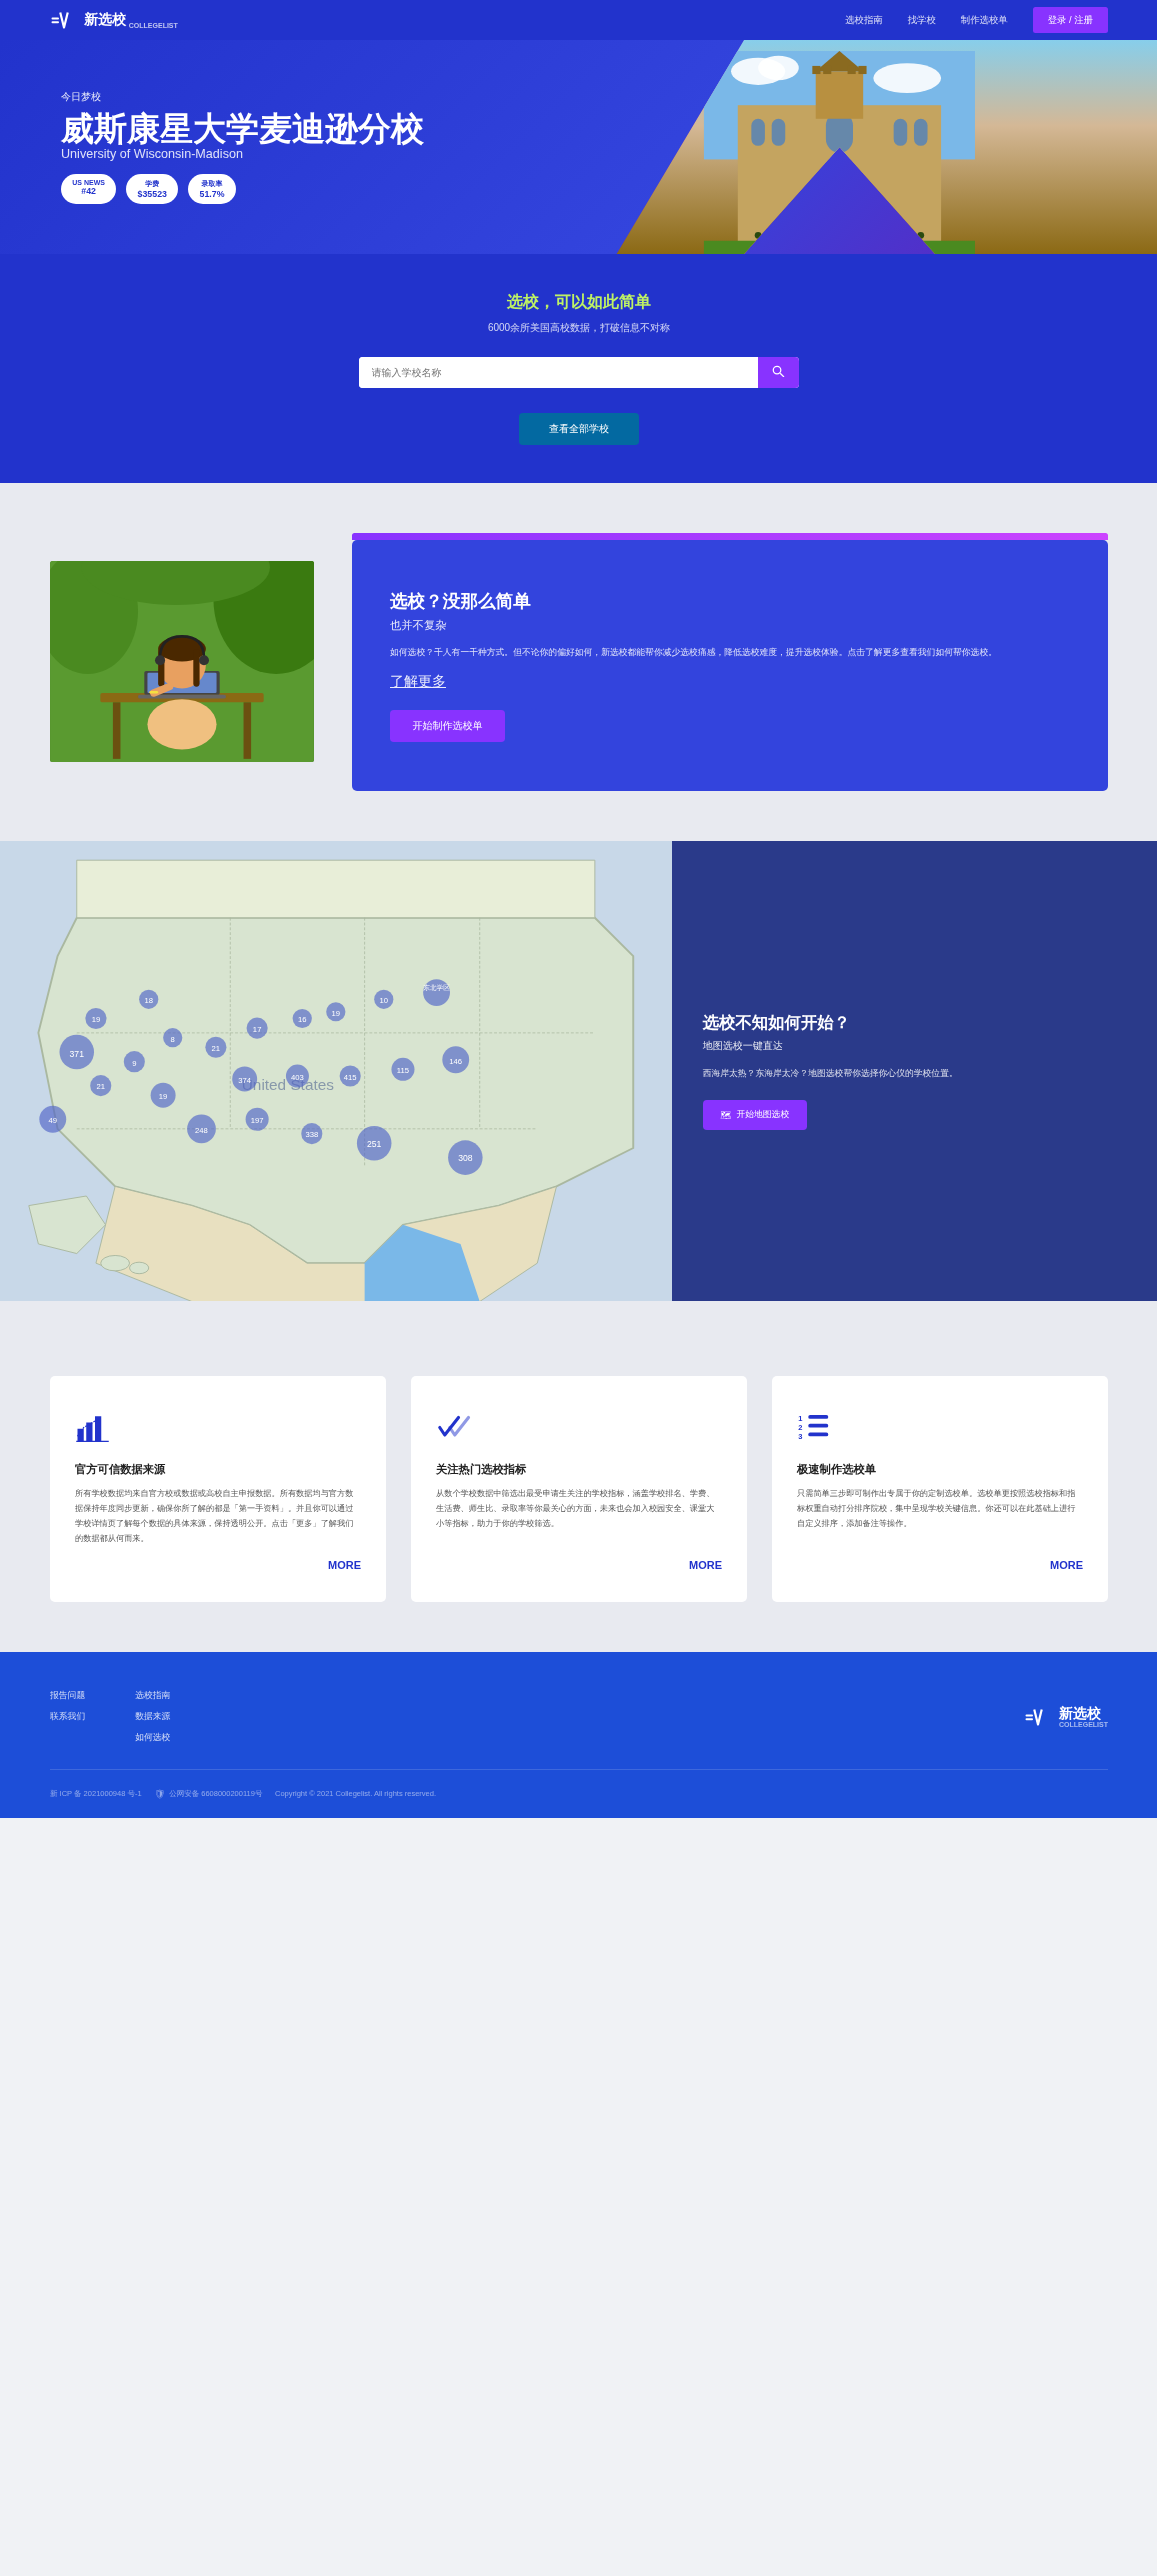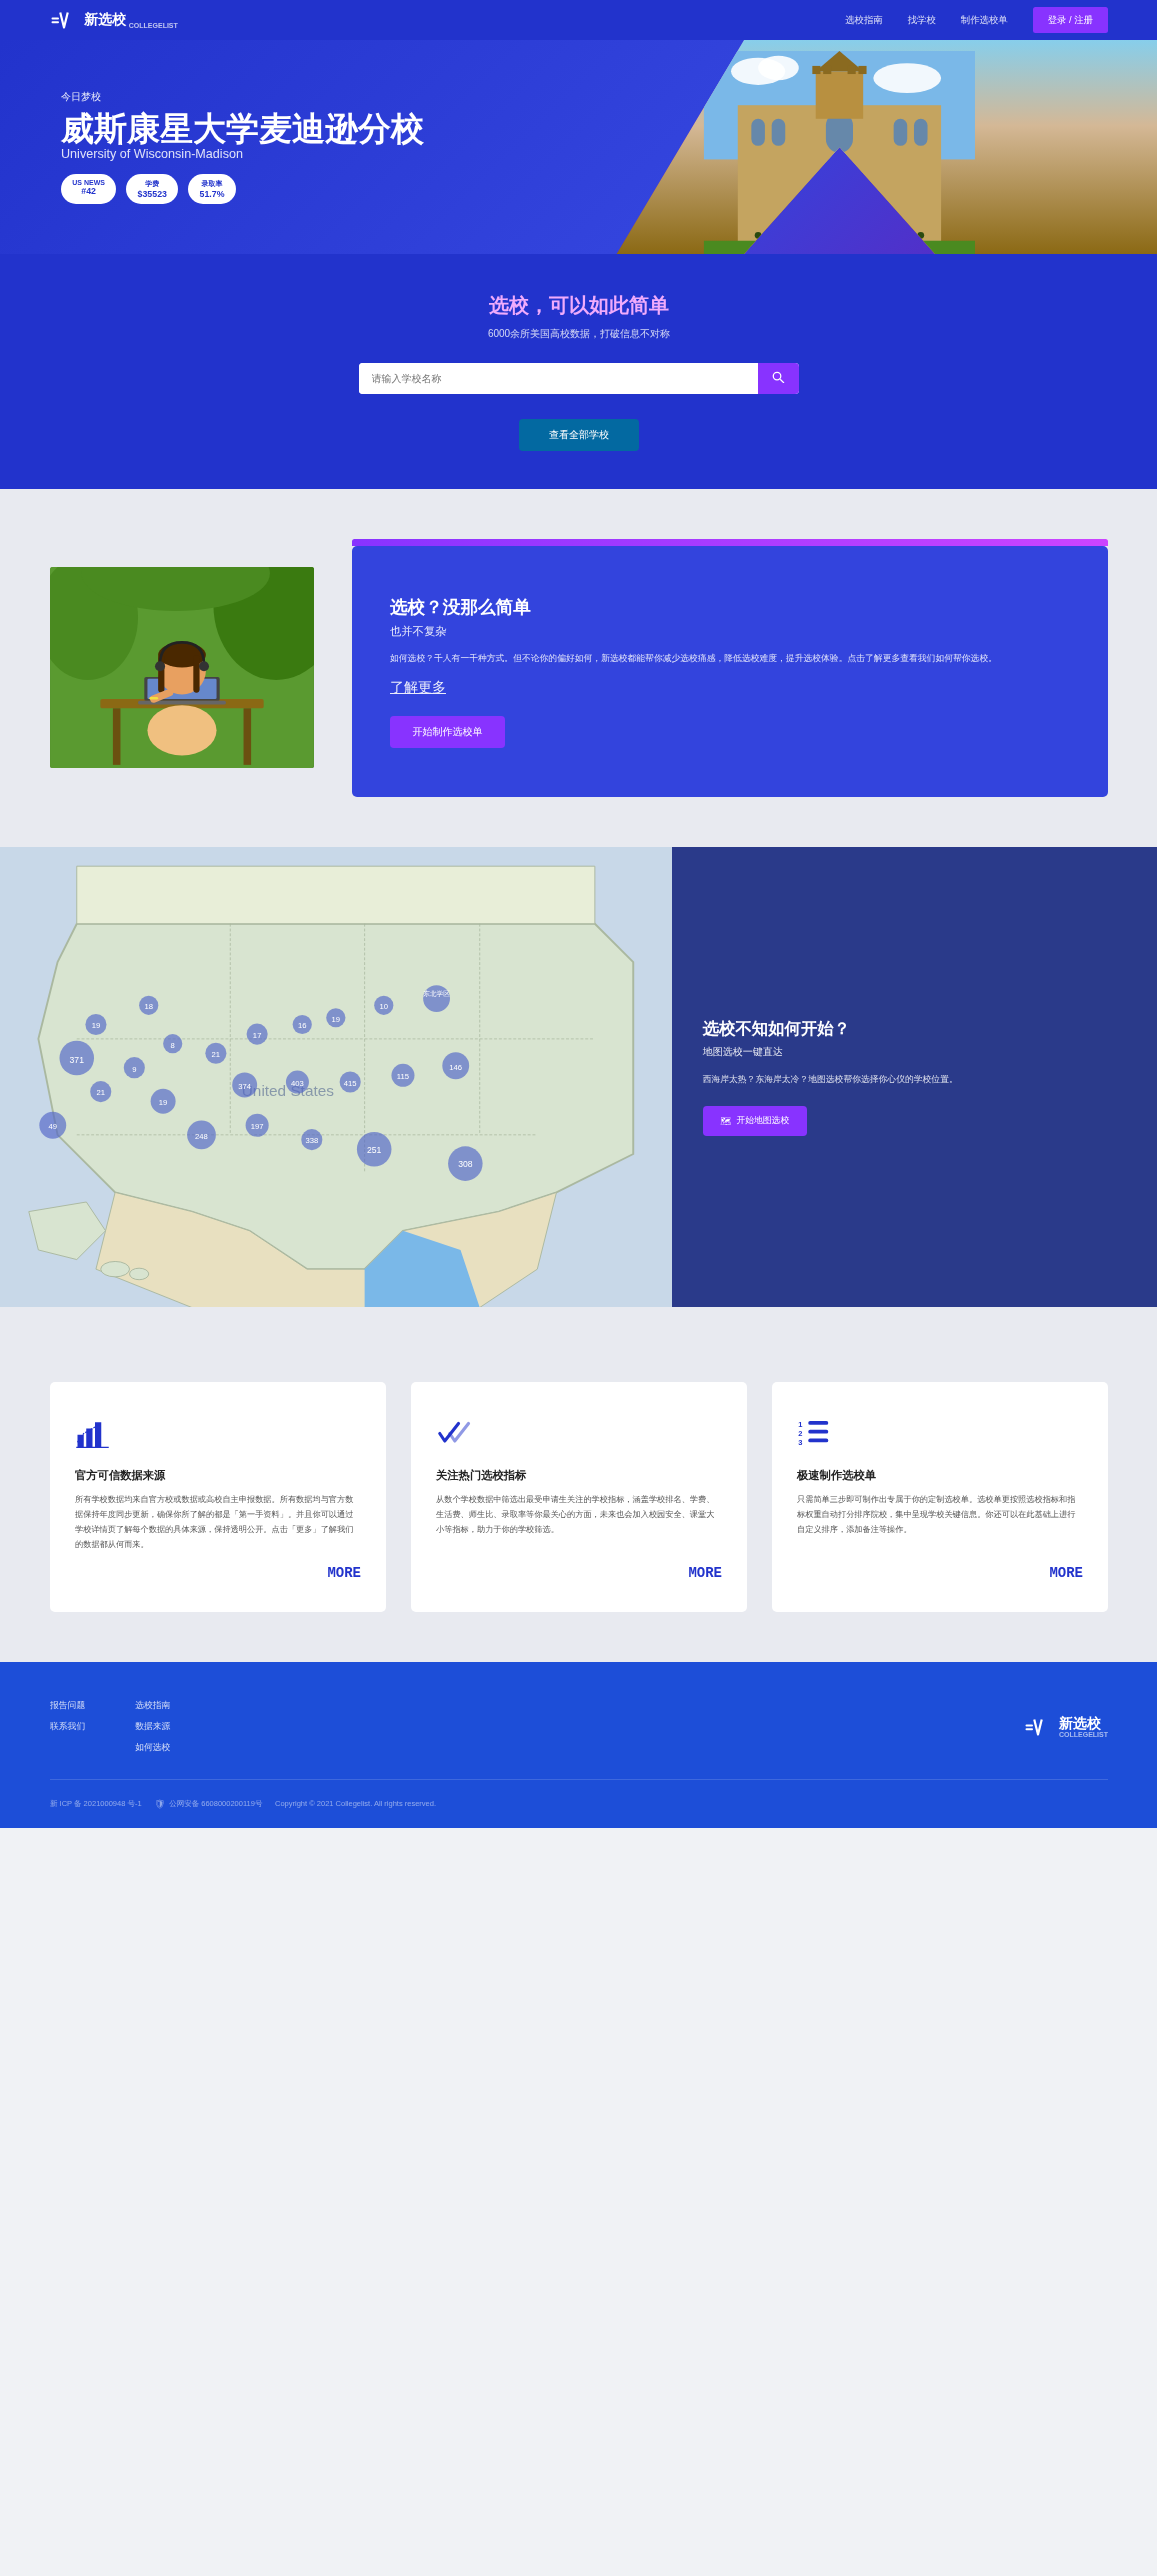--- a/index.html
+++ b/index.html
@@ -85,22 +85,22 @@
       overflow: hidden;
     }
 
     
     .search-section {
       background: #2233cc;
       padding: 38px 50px;
       text-align: center;
     }
     .search-title {
-      font-size: 20px;
-      color: #f0abfc;
+      font-size: 16px;
+      color: #bef264;
       font-weight: bold;
       margin-bottom: 7.5px;
     }
     .search-subtitle {
       font-size: 10px;
       color: rgba(255,255,255,0.8);
       margin-bottom: 22.6px;
     }
     .search-bar {
       display: flex;
@@ -253,27 +253,26 @@
       margin-bottom: 10px;
     }
     .card-text {
       font-size: 8.2px;
       line-height: 1.8;
       color: #555;
       flex: 1;
       margin-bottom: 12.6px;
     }
     .card-more {
-      font-size: 14px;
+      font-size: 11px;
       color: #2233cc;
       text-decoration: none;
       font-weight: bold;
       align-self: flex-end;
       cursor: pointer;
-      font-family: Liberation Mono, monospace;
     }
 
     
     .footer {
       background: #1d4ed8;
       padding: 38px 50px 19px;
       color: white;
     }
     .footer-top {
       display: flex;

